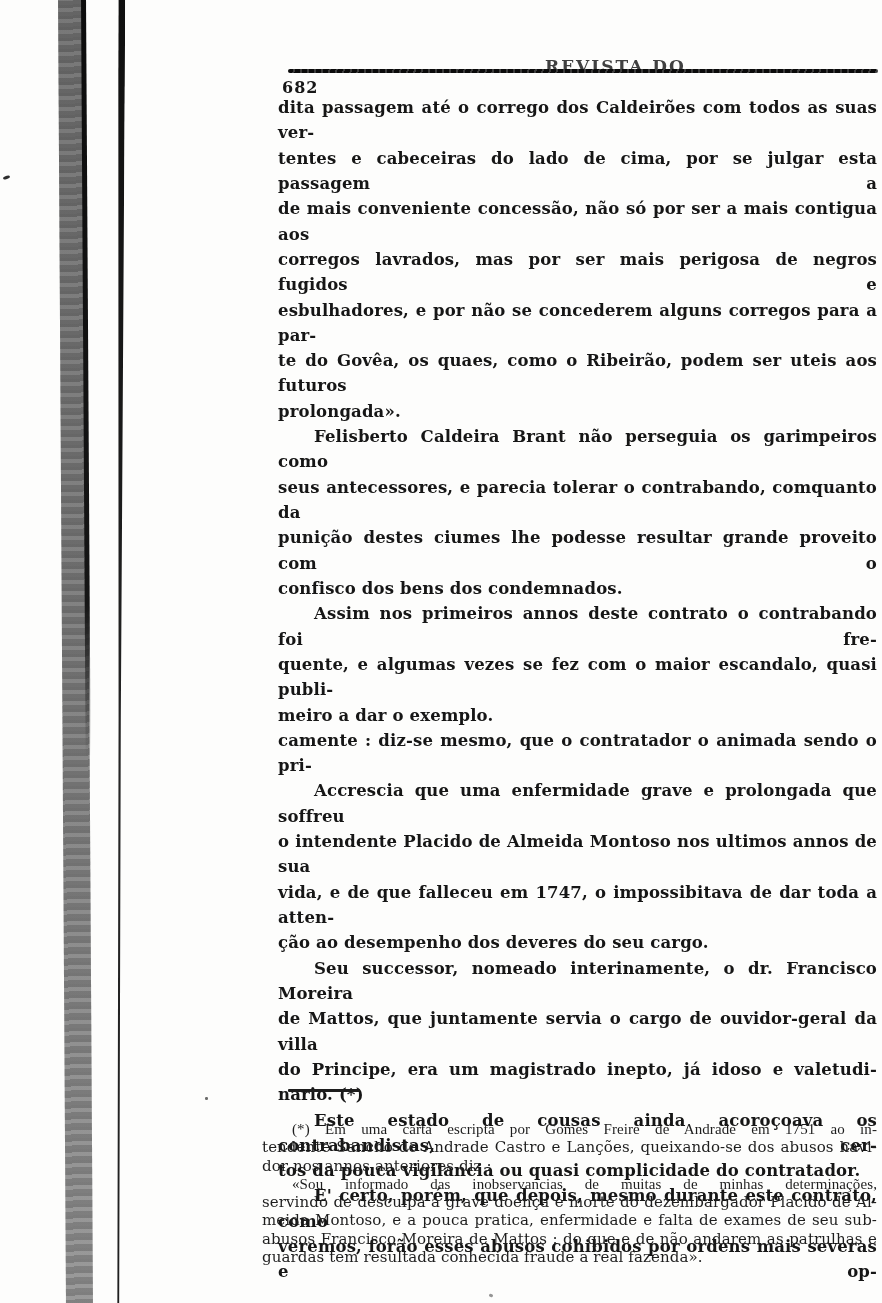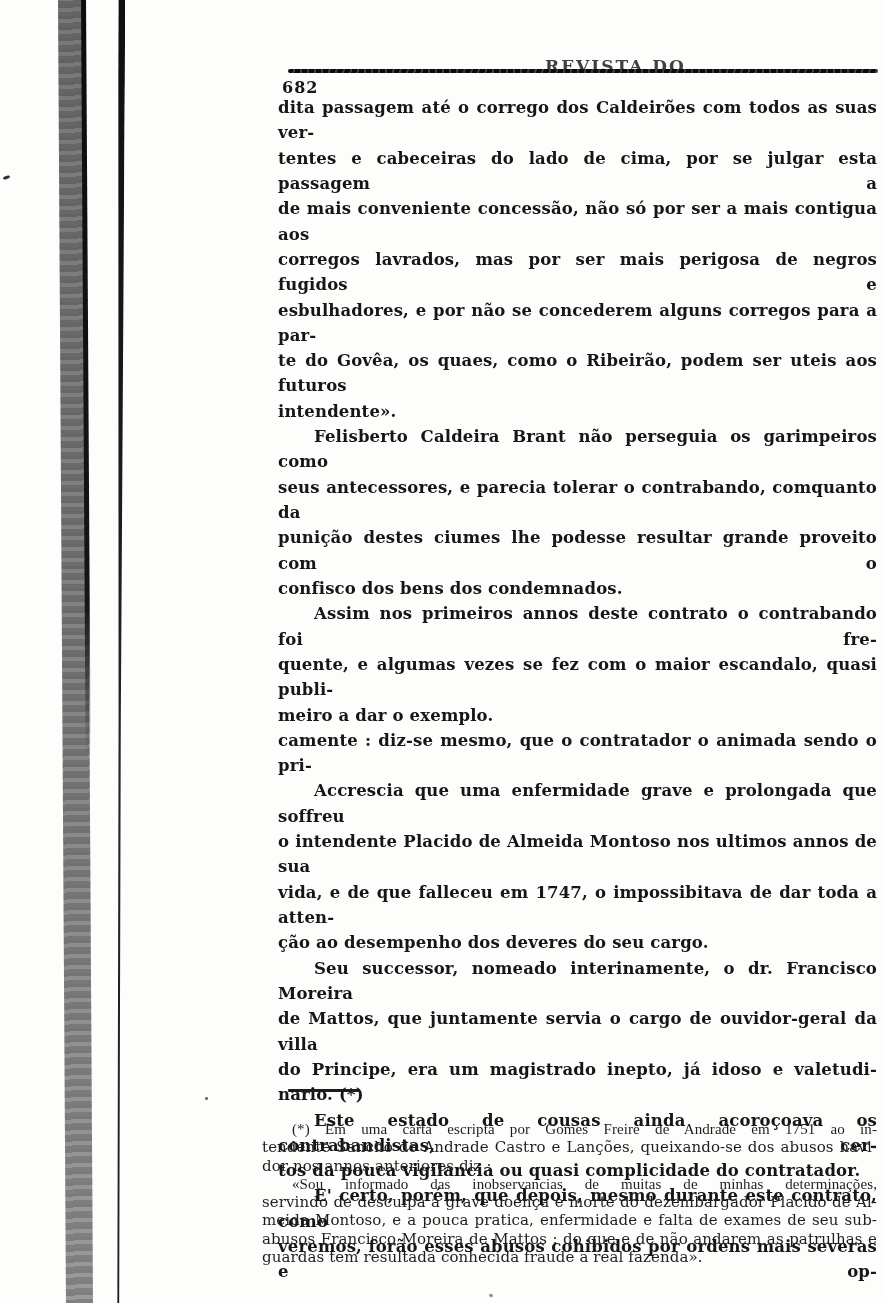--- a/index.html
+++ b/index.html
@@ -85,21 +85,21 @@
 <div class="header-rule"></div>
 
 <div class="body-text" id="body-text">
     <div>
       <div class="tl">dita passagem até o corrego dos Caldeirões com todos as suas ver-</div>
       <div class="tl">tentes e cabeceiras do lado de cima, por se julgar esta passagem a</div>
       <div class="tl">de mais conveniente concessão, não só por ser a mais contigua aos</div>
       <div class="tl">corregos lavrados, mas por ser mais perigosa de negros fugidos e</div>
       <div class="tl">esbulhadores, e por não se concederem alguns corregos para a par-</div>
       <div class="tl">te do Govêa, os quaes, como o Ribeirão, podem ser uteis aos futuros</div>
-      <div class="tl last">intendente».</div>
+      <div class="tl last">prolongada».</div>
     </div>
     <div>
       <div class="tl ind">Felisberto Caldeira Brant não perseguia os garimpeiros como</div>
       <div class="tl">seus antecessores, e parecia tolerar o contrabando, comquanto da</div>
       <div class="tl">punição destes ciumes lhe podesse resultar grande proveito com o</div>
       <div class="tl last">confisco dos bens dos condemnados.</div>
     </div>
     <div>
       <div class="tl ind">Assim nos primeiros annos deste contrato o contrabando foi fre-</div>
       <div class="tl">quente, e algumas vezes se fez com o maior escandalo, quasi publi-</div>

